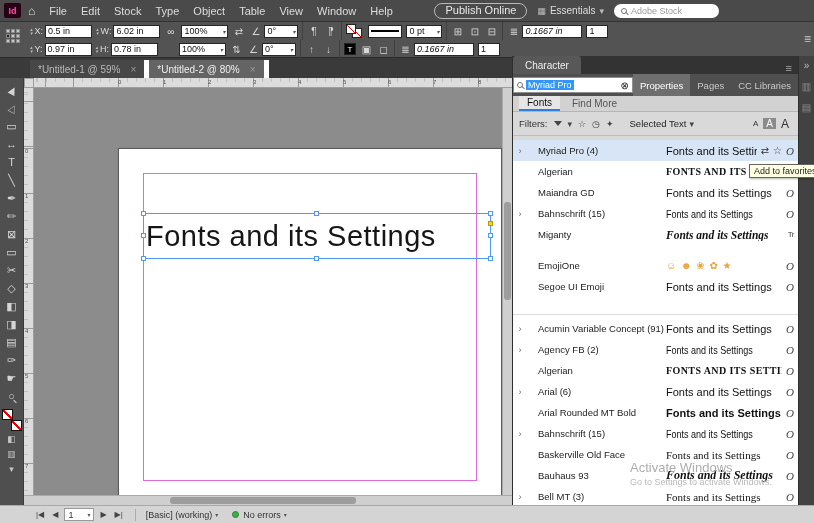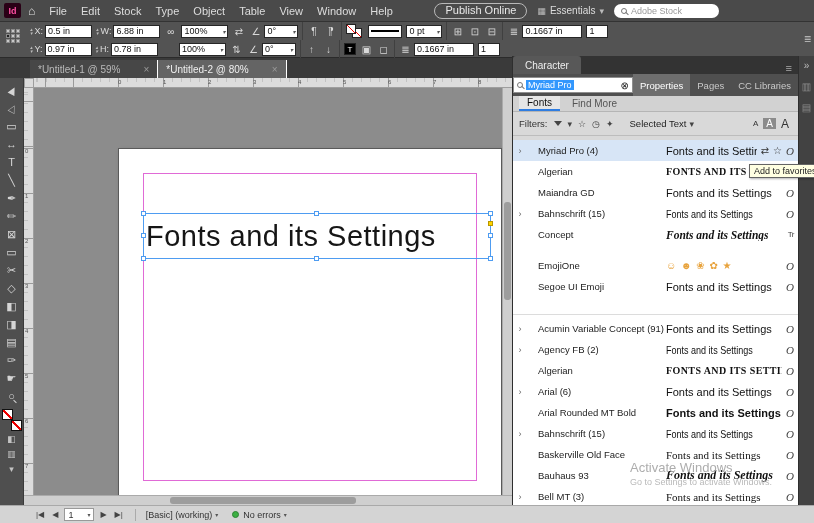--- a/index.html
+++ b/index.html
@@ -33,40 +33,40 @@
            grid-template-rows:repeat(3,4px);gap:1px;}
   .refgrid i{background:#c9c9c9;border:1px solid #8a8a8a;}
   .refgrid i.sel{background:#222;}
   .cb-rows{position:absolute;left:30px;top:0;right:16px;height:36px;display:flex;flex-direction:column;}
   .cb-row{height:18px;display:flex;align-items:center;gap:4px;overflow:hidden;}
   .fld{display:flex;align-items:center;gap:2px;flex:0 0 auto;}
   .fld label{color:#ddd;}
   .spin{display:flex;flex-direction:column;line-height:4px;font-size:5px;color:#bbb;}
   .box{background:#fff;border:1px solid #262626;height:13px;display:flex;align-items:center;
        padding:0 2px;color:#111;font-size:9px;white-space:nowrap;}
-  .w40{width:47px;} .w34{width:34px;} .w36{width:36px;} .w48{width:60px;} .w22{width:22px;}
+  .w40{width:47px;} .w34{width:34px;} .w36{width:36px;} .w48{width:60px;font-style:italic;} .w22{width:22px;}
   .box .bx-caret{margin-left:auto;font-size:6px;color:#555;}
   .icb{flex:0 0 auto;min-width:13px;text-align:center;color:#d8d8d8;font-size:10px;cursor:default;}
   .mirror{display:inline-block;transform:scaleX(-1);}
   .vsep{width:1px;height:26px;background:#404040;flex:0 0 auto;align-self:center;}
   .proxy{position:relative;width:18px;height:15px;flex:0 0 auto;}
   .sw{position:absolute;width:10px;height:10px;background:#fff;border:1px solid #222;
       background-image:linear-gradient(45deg,transparent 44%,#e00 44%,#e00 56%,transparent 56%);}
   .sw.back{left:6px;top:4px;} .sw.front{left:0;top:0;}
   .linebox{width:34px;height:13px;background:#fff;border:1px solid #262626;display:flex;align-items:center;padding:0 2px;}
   .linebox i{flex:1;height:2px;background:#000;}
   .tproxy{width:12px;height:12px;background:#000;color:#fff;font-size:8px;display:flex;align-items:center;
           justify-content:center;flex:0 0 auto;border:1px solid #222;}
   .cb-menu{position:absolute;right:3px;top:10px;color:#ccc;font-size:12px;}
 
   
   .tabbar{position:absolute;left:0;top:58px;width:512px;height:20px;background:#3a3a3a;display:flex;
           align-items:flex-end;padding-left:30px;}
-  .dtab{height:18px;display:flex;align-items:center;gap:23px;padding:0 8px;font-size:10px;
-        background:#474747;color:#b9b9b9;border-right:1px solid #ffffff;white-space:nowrap;}
+  .dtab{height:18px;display:flex;align-items:center;gap:10px;padding:0 8px;font-size:10px;
+        background:#474747;color:#b9b9b9;border-right:5px solid #ffffff;white-space:nowrap;}
   .dtab.active{background:#646464;color:#efefef;}
   .tclose{font-size:10px;color:#999;font-style:normal;}
 
   
   .toolbar{position:absolute;left:0;top:78px;width:24px;height:427px;background:#4f4f4f;
            border-right:1px solid #3a3a3a;display:flex;flex-direction:column;align-items:center;padding-top:3px;}
   .tool{width:24px;height:18px;display:flex;align-items:center;justify-content:center;color:#d5d5d5;font-size:11px;}
   .tool i{font-style:normal;}
   .tool-selection i{display:inline-block;transform:rotate(-62deg);font-size:10px;}
   .tool-direct-selection i{display:inline-block;transform:rotate(-62deg);font-size:10px;opacity:.8;}
@@ -240,21 +240,21 @@
             </span>
           <label>X:</label>
           <span class="box w40">0.5 in</span>
         </span>
         <span class="fld">
           <span class="spin">
               <i>▴</i>
               <i>▾</i>
             </span>
           <label>W:</label>
-          <span class="box w40">6.88 in</span>
+          <span class="box w40">6.02 in</span>
         </span>
         <span class="icb">∞</span>
         <span class="fld">
           <span class="box w40">
               <span>100%</span>
               <i class="bx-caret">▾</i>
             </span>
         </span>
         <span class="icb">⇄</span>
         <span class="fld">
@@ -529,21 +529,21 @@
         <div class="frow">
           <span class="expand">›</span>
           <span class="fname">Bahnschrift (15)</span>
           <span class="fprev s-condensed">Fonts and its Settings</span>
           <span class="badges">
             <i class="bdg b-opentype">O</i>
           </span>
         </div>
         <div class="frow">
           <span class="expand"></span>
-          <span class="fname">Concept</span>
+          <span class="fname">Miganty</span>
           <span class="fprev s-script">Fonts and its Settings</span>
           <span class="badges">
             <i class="bdg b-truetype">Tr</i>
           </span>
         </div>
         <div class="frow t-gap"></div>
         <div class="frow">
           <span class="expand"></span>
           <span class="fname">EmojiOne</span>
           <span class="fprev s-emoji">☺ ☻ ❀ ✿ ★</span>

